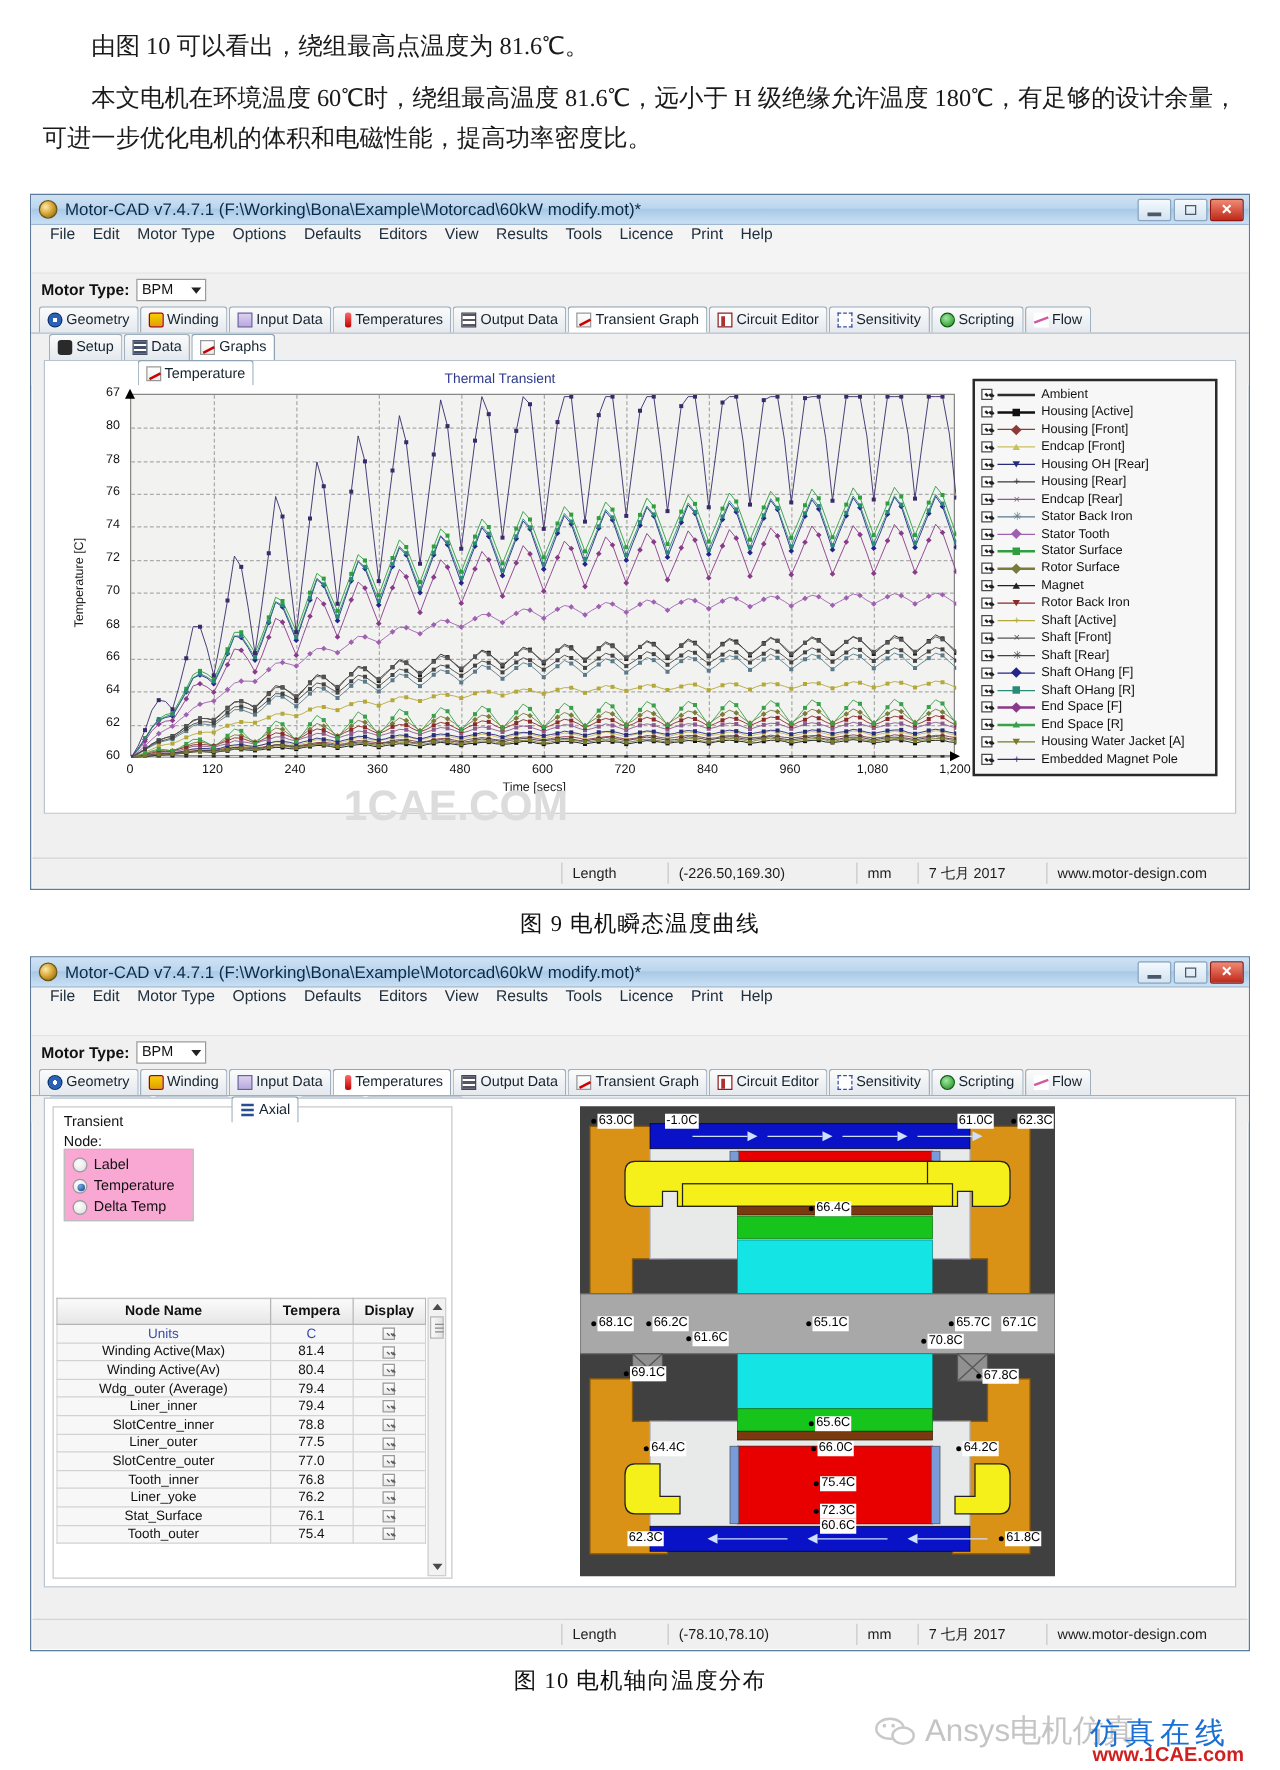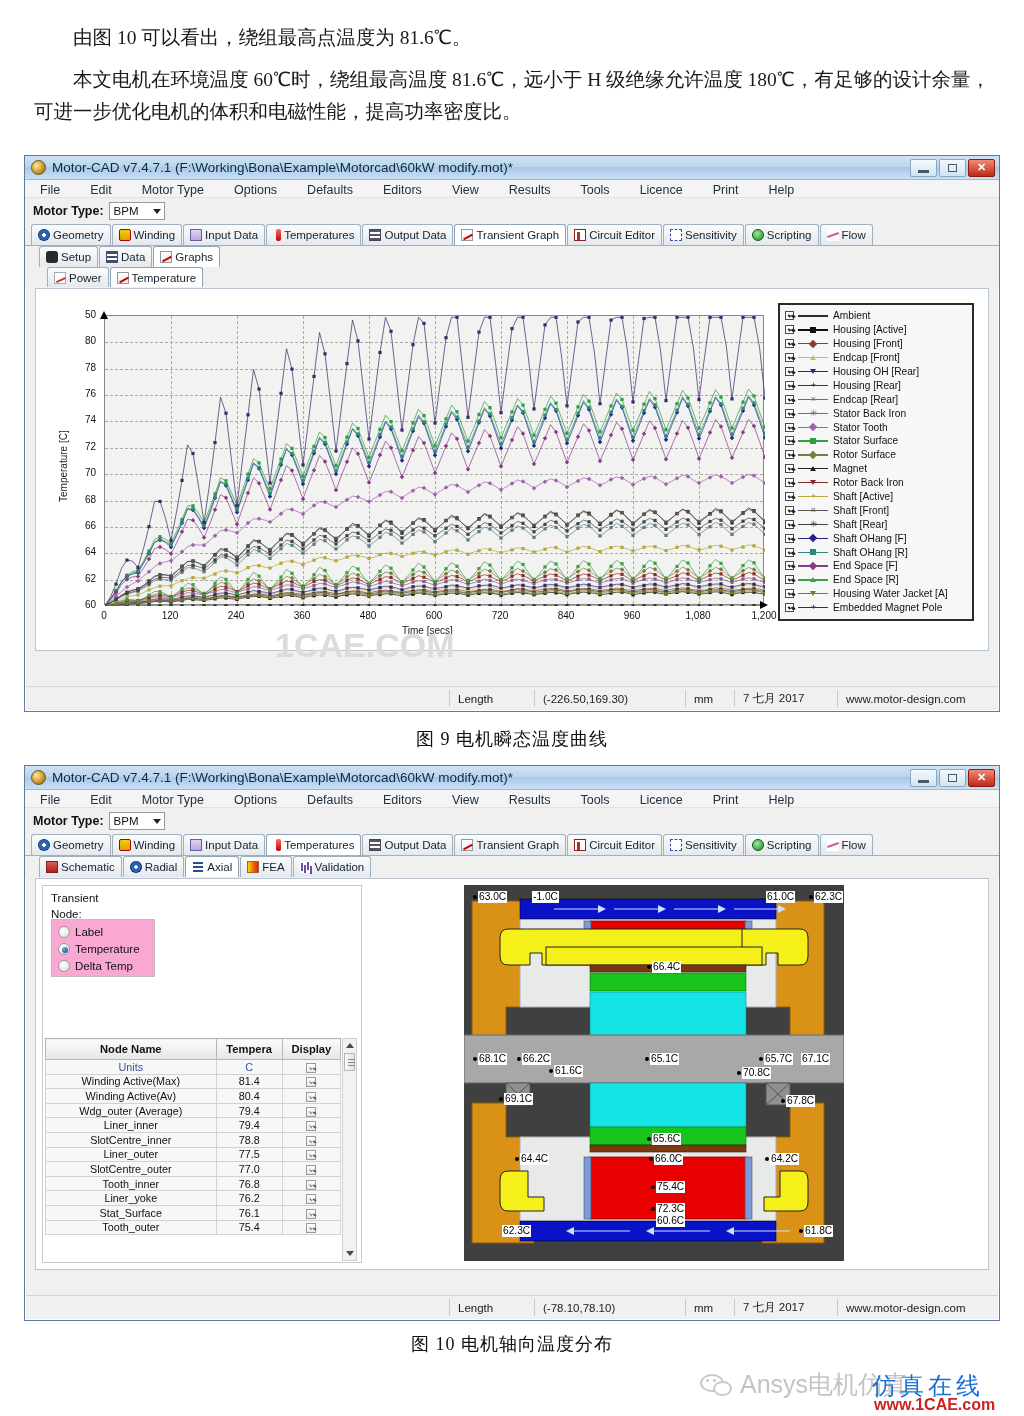--- a/index.html
+++ b/index.html
@@ -59,23 +59,23 @@
     font-size:10px;color:#2a3d52;
   }
   .winbtn.close {
     background:linear-gradient(to bottom,#ef8a72,#c0281a);
     border-color:#8f1a10; color:#fff; font-weight:bold; font-size:11px;
   }
   .winbtn .minglyph{ display:block;width:11px;height:3px;background:#48596b;margin-top:7px;}
   .winbtn .maxglyph{ display:block;width:9px;height:8px;border:1.5px solid #48596b;}
 
   .menubar {
-    height:18px; background:#f4f4f4;
+    height:39px; background:#f4f4f4;
     border-bottom:1px solid #e2e2e2;
-    display:flex; align-items:flex-end; padding-left:8px; gap:16px;
+    display:flex; align-items:flex-start; padding-left:8px; gap:0px;
   }
   .menubar .mi {
     font-size:12.5px; color:#20303f; padding:0 7px; white-space:nowrap;
   }
   .mtrow {
     height:26px; display:flex; align-items:center; padding-left:8px;
     background:#f0f0f0;
   }
   .mtrow .lbl { font-size:12.5px; font-weight:bold; color:#111; margin-right:5px; }
   .combo {
@@ -357,20 +357,21 @@
         <span>Power</span>
       </div>
     <div class="tab active">
         <span class="tico ic-graph"></span>
         <span>Temperature</span>
       </div>
   </div>
 
   <div class="clientarea" style="left:10px; top:132px; width:954px; height:363px;">
     <div class="chartbox" id="chartbox" style="left:0;top:0;right:0;bottom:0;">
+        <div class="charttitle" style="top: 8px; left: 0px; width: 728px;">Thermal Transient</div>
         <div class="plot" style="left: 68px; top: 26px; width: 660px; height: 290px;">
           <div class="gridh" style="top: 263.636px;"></div>
           <div class="gridh" style="top: 237.273px;"></div>
           <div class="gridh" style="top: 210.909px;"></div>
           <div class="gridh" style="top: 184.545px;"></div>
           <div class="gridh" style="top: 158.182px;"></div>
           <div class="gridh" style="top: 131.818px;"></div>
           <div class="gridh" style="top: 105.455px;"></div>
           <div class="gridh" style="top: 79.0909px;"></div>
           <div class="gridh" style="top: 52.7273px;"></div>
@@ -1799,21 +1800,21 @@
         <div class="ytick" style="left: 38px; top: 283.636px;">62</div>
         <div class="ytick" style="left: 38px; top: 257.273px;">64</div>
         <div class="ytick" style="left: 38px; top: 230.909px;">66</div>
         <div class="ytick" style="left: 38px; top: 204.545px;">68</div>
         <div class="ytick" style="left: 38px; top: 178.182px;">70</div>
         <div class="ytick" style="left: 38px; top: 151.818px;">72</div>
         <div class="ytick" style="left: 38px; top: 125.455px;">74</div>
         <div class="ytick" style="left: 38px; top: 99.0909px;">76</div>
         <div class="ytick" style="left: 38px; top: 72.7273px;">78</div>
         <div class="ytick" style="left: 38px; top: 46.3636px;">80</div>
-        <div class="ytick" style="left: 38px; top: 20px;">50</div>
+        <div class="ytick" style="left: 38px; top: 20px;">67</div>
         <div class="xtick" style="left: 48px; top: 321px;">0</div>
         <div class="xtick" style="left: 114px; top: 321px;">120</div>
         <div class="xtick" style="left: 180px; top: 321px;">240</div>
         <div class="xtick" style="left: 246px; top: 321px;">360</div>
         <div class="xtick" style="left: 312px; top: 321px;">480</div>
         <div class="xtick" style="left: 378px; top: 321px;">600</div>
         <div class="xtick" style="left: 444px; top: 321px;">720</div>
         <div class="xtick" style="left: 510px; top: 321px;">840</div>
         <div class="xtick" style="left: 576px; top: 321px;">960</div>
         <div class="xtick" style="left: 642px; top: 321px;">1,080</div>

